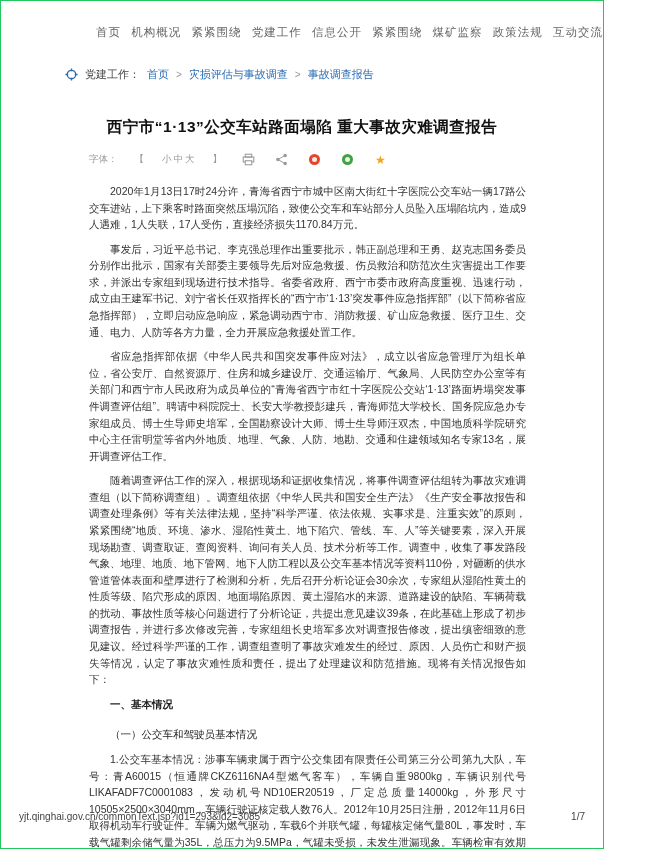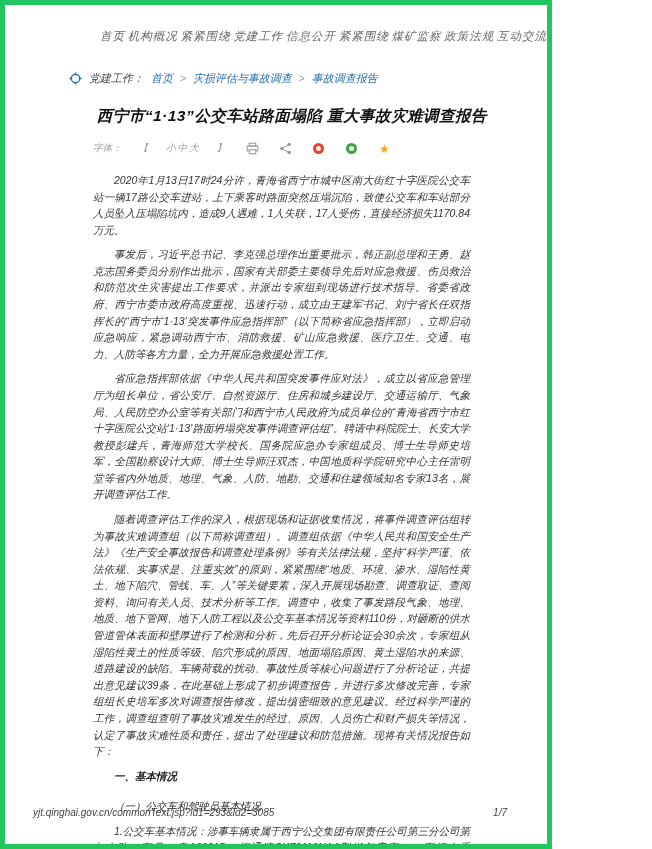--- a/index.html
+++ b/index.html
@@ -1,24 +1,23 @@
 <!DOCTYPE html>
 <html><head>
 <meta charset="utf-8">
 <style>
   html,body { margin:0; padding:0; background:#ffffff; }
   .page {
     position:relative;
-    width:552px; height:849px;
+    width:604px; height:849px;
     box-sizing:border-box;
     background:#ffffff;
-    border:5px solid #22c55e;
+    border:1px solid #22c55e;
     overflow:hidden;
     font-family:"Liberation Sans","DejaVu Sans",sans-serif;
-    font-style:italic;
   }
   
   .topnav {
     display:flex;
     justify-content:space-between;
     align-items:center;
     padding:24px 0 0 95px;
     font-size:11.5px;
     color:#666;
     white-space:nowrap;
@@ -32,22 +31,22 @@
     padding:27px 0 0 64px;
     font-size:11px;
     color:#444;
   }
   .breadcrumb .bc-icon { width:13px; height:13px; display:inline-block; }
   .breadcrumb .bc-label { color:#444; }
   .breadcrumb .bc-link { color:#2a6cb3; cursor:pointer; }
   .breadcrumb .bc-sep { color:#999; font-size:10px; }
   
   .article-title {
-    margin:20px 60px 0 60px;
-    text-align:right;
+    margin:35px 60px 0 60px;
+    text-align:center;
     font-size:15.5px;
     font-weight:bold;
     color:#111;
     letter-spacing:0.5px;
   }
   .meta-row {
     display:flex;
     justify-content:space-between;
     align-items:center;
     margin:15px 77px 0 88px;
@@ -70,24 +69,24 @@
     line-height:1.58;
     color:#333;
     text-align:justify;
   }
   .article-body p { margin:0 0 8px 0; text-indent:2em; }
   .article-body p.h1 { font-weight:bold; color:#222; margin-top:2px; }
   .article-body p.h2 { color:#222; margin-top:14px; }
   
   .print-footer {
     position:absolute;
-    left:0; right:12px; bottom:26px;
+    left:0; right:0; bottom:26px;
     display:flex;
     justify-content:space-between;
-    padding:0 28px;
+    padding:0 18px;
     font-size:10px;
     color:#444;
   }
 </style>
 </head>
 <body>
 
 <div class="page">
 
   <div class="topnav">

